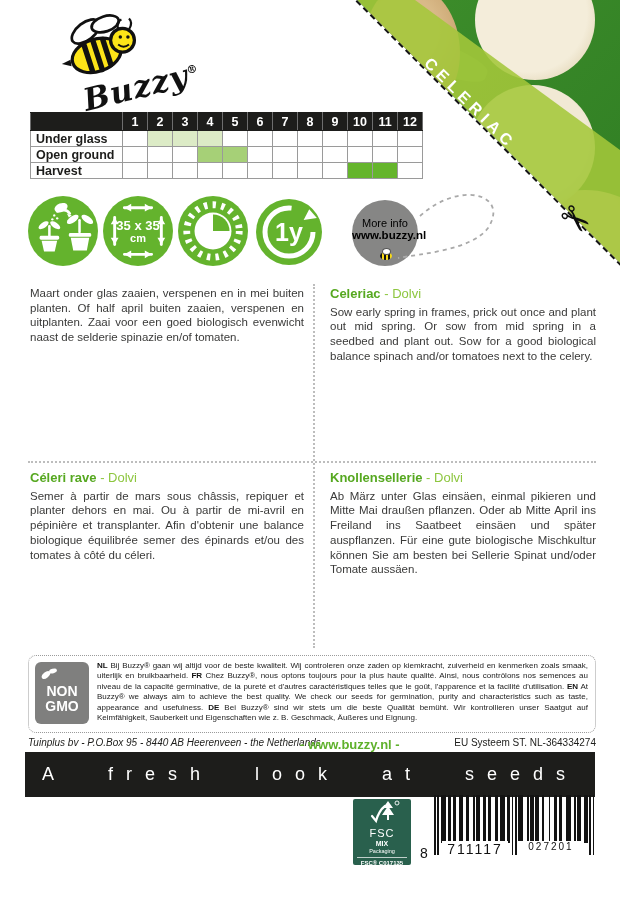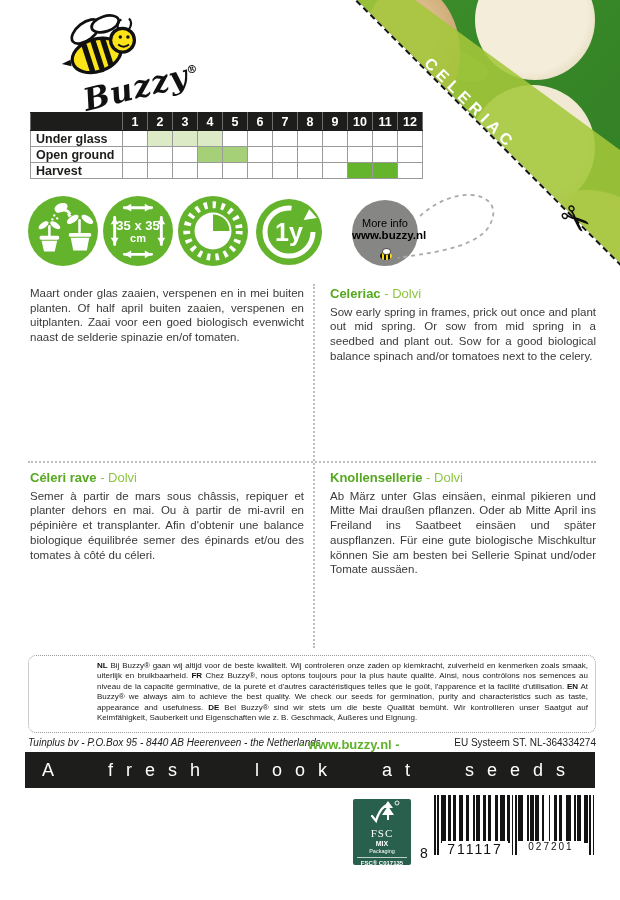--- a/index.html
+++ b/index.html
@@ -93,28 +93,28 @@
   .qtext{position:absolute;left:68px;top:5px;right:7px;font-size:8px;line-height:1.3;
     text-align:justify;color:#222;}
   .qtext b{color:#111;}
 
   
   .addr{position:absolute;left:28px;top:737px;font-size:10px;color:#1d1d1b;font-style:italic;}
   .site{position:absolute;left:300px;top:737px;font-size:13px;font-weight:700;color:#5fb12c;}
   .eu{position:absolute;right:24px;top:737px;font-size:10px;color:#1d1d1b;}
 
   
-  .banner{position:absolute;left:25px;top:752px;width:570px;height:36px;background:#1d1d1b;
+  .banner{position:absolute;left:25px;top:752px;width:570px;height:45px;background:#1d1d1b;
     display:flex;align-items:center;justify-content:center;}
   .banner span{color:#fff;font-size:18px;letter-spacing:13px;word-spacing:24px;white-space:nowrap;}
 
   
   .fsc{position:absolute;left:353px;top:799px;width:58px;height:66px;background:#29604d;
     border-radius:2px;color:#fff;text-align:center;}
-  .fsc .fsc-name{font-family:Liberation Serif, serif;font-size:11px;letter-spacing:1px;margin-top:-2px;}
+  .fsc .fsc-name{font-family:Liberation Sans, sans-serif;font-size:11px;letter-spacing:1px;margin-top:-2px;}
   .fsc .fsc-mix{font-size:7px;font-weight:700;margin-top:1px;}
   .fsc .fsc-pack{font-size:5.5px;margin-top:1px;}
   .fsc .fsc-lic{font-size:6px;font-weight:700;margin-top:3px;border-top:1px solid rgba(255,255,255,.7);
     padding-top:2px;margin-left:4px;margin-right:4px;}
 
   
   .barcode{position:absolute;left:420px;top:795px;width:190px;height:70px;}
   .bc-first{position:absolute;left:0;bottom:4px;font-size:14px;color:#111;}
   .bars{position:absolute;left:14px;top:0;font-size:0;white-space:nowrap;}
   .bm{display:inline-block;width:1.7px;height:48px;vertical-align:top;}
@@ -309,20 +309,30 @@
     <p>Semer à partir de mars sous châssis, repiquer et planter dehors en mai. Ou à partir de mi-avril en pépinière et transplanter. Afin d'obtenir une balance biologique équilibrée semer des épinards et/ou des tomates à côté du céleri.</p>
   </div>
   <div class="quad q-de">
     <h3><span class="t1">Knollensellerie</span> <span class="t2">- Dolvi</span></h3>
     <p>Ab März unter Glas einsäen, einmal pikieren und Mitte Mai draußen pflanzen. Oder ab Mitte April ins Freiland ins Saatbeet einsäen und später auspflanzen. Für eine gute biologische Mischkultur können Sie am besten bei Sellerie Spinat und/oder Tomate aussäen.</p>
   </div>
   <div class="vdiv"></div>
   <div class="hdiv"></div>
 
   <div class="qbox">
+    <div class="gmo">
+      <svg class="leaves" width="20" height="14" viewBox="0 0 20 14">
+        <ellipse cx="6" cy="9" rx="5" ry="2.8" transform="rotate(-40 6 9)" fill="#fff"></ellipse>
+        <ellipse cx="13" cy="5" rx="4" ry="2.2" transform="rotate(-15 13 5)" fill="#fff"></ellipse>
+      </svg>
+      <div class="word">
+        <div>NON</div>
+        <div>GMO</div>
+      </div>
+    </div>
     <div class="qtext" id="quality-text"><b>NL</b> Bij Buzzy® gaan wij altijd voor de beste kwaliteit. Wij controleren onze zaden op kiemkracht, zuiverheid en kenmerken zoals smaak, uiterlijk en bruikbaarheid. <b>FR</b> Chez Buzzy®, nous optons toujours pour la plus haute qualité. Ainsi, nous contrôlons nos semences au niveau de la capacité germinative, de la pureté et d'autres caractéristiques telles que le goût, l'apparence et la facilité d'utilisation. <b>EN</b> At Buzzy® we always aim to achieve the best quality. We check our seeds for germination, purity and characteristics such as taste, appearance and usefulness. <b>DE</b> Bei Buzzy® sind wir stets um die beste Qualität bemüht. Wir kontrollieren unser Saatgut auf Keimfähigkeit, Sauberkeit und Eigenschaften wie z. B. Geschmack, Äußeres und Eignung.</div>
   </div>
 
   <div class="addr">Tuinplus bv - P.O.Box 95 - 8440 AB Heerenveen - the Netherlands</div>
   <div class="site">- www.buzzy.nl -</div>
   <div class="eu">EU Systeem ST.  NL-364334274</div>
 
   <div class="banner">
     <span>A fresh look at seeds</span>
   </div>

